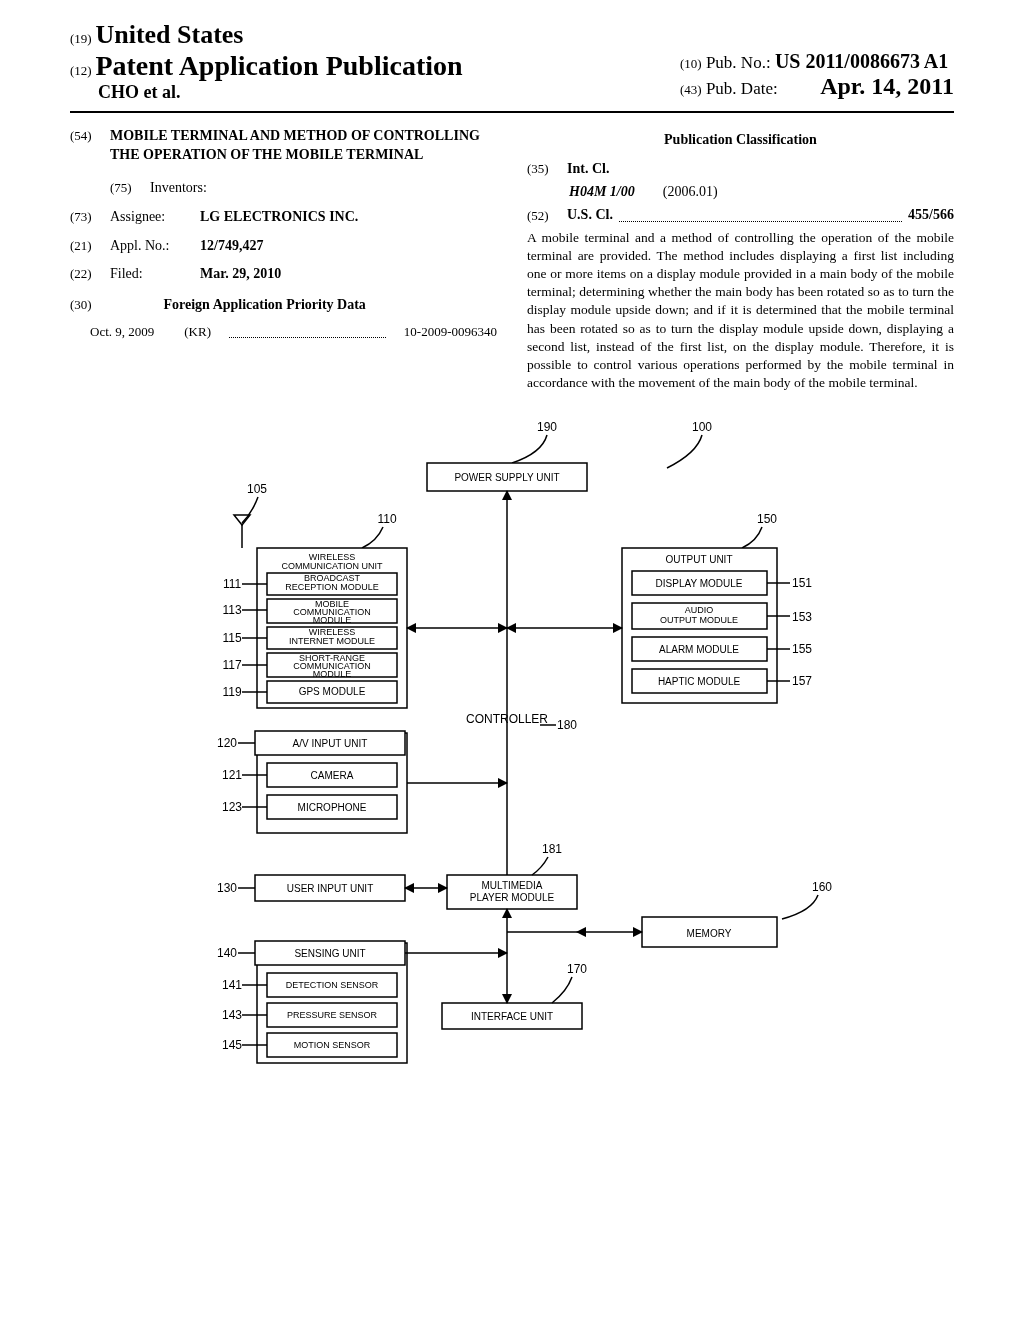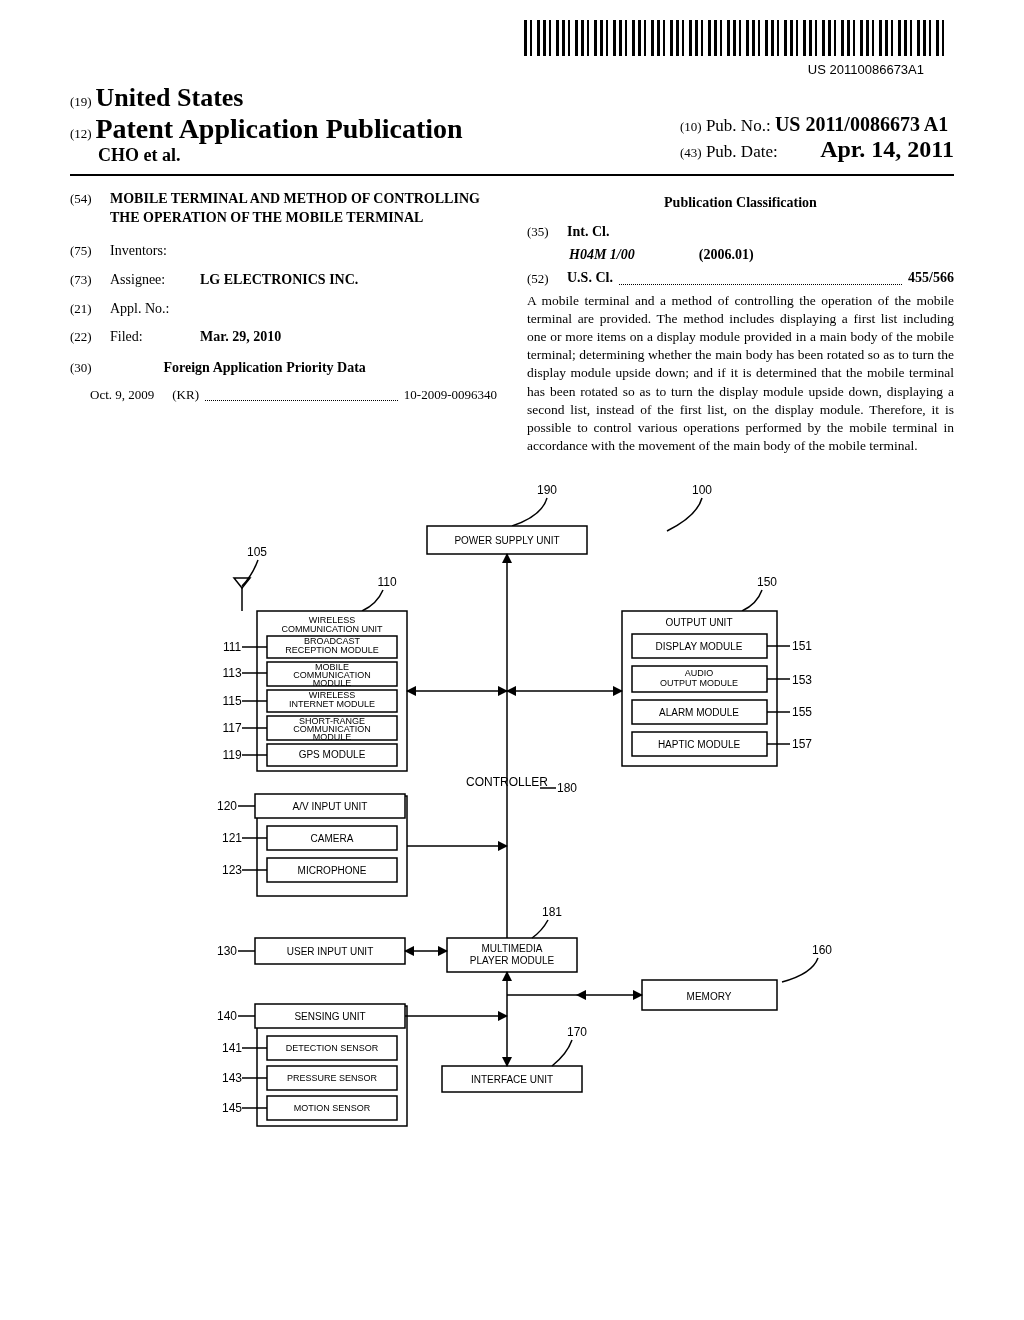--- a/index.html
+++ b/index.html
@@ -71,24 +71,20 @@
   .abstract-txt { text-align: justify; font-size: 13.5px; line-height: 1.35; }
 
   svg { display: block; margin: 20px auto 0; }
   svg text { font-family: Arial, Helvetica, sans-serif; }
 </style>
 </head>
 <body>
 
 <div class="page">
 
-  <div class="barcode-area">
-    <div class="barcode"></div>
-    <div class="barcode-label">US 20110086673A1</div>
-  </div>
 
   <div class="header-block">
     <div class="country-line">
       <span class="code">(19)</span>
       <span class="country-name">United States</span>
     </div>
     <div class="header-row">
       <div>
         <div class="pub-line">
           <span class="code">(12)</span>
@@ -111,60 +107,61 @@
       </div>
     </div>
   </div>
 
   <div class="two-col">
     <div class="col">
       <div class="field-row">
         <div class="field-code">(54)</div>
         <div class="field-val title-txt">MOBILE TERMINAL AND METHOD OF CONTROLLING THE OPERATION OF THE MOBILE TERMINAL</div>
       </div>
-      <div class="field-row" style="margin-top:14px;">
+      <div class="field-row" style="margin-top:14px;margin-left:40px;">
         <div class="field-code">(75)</div>
         <div class="field-label">Inventors:</div>
       </div>
       <div class="field-row">
         <div class="field-code">(73)</div>
         <div class="field-label">Assignee:</div>
         <div class="field-val" style="font-weight:bold;">LG ELECTRONICS INC.</div>
       </div>
       <div class="field-row">
         <div class="field-code">(21)</div>
         <div class="field-label">Appl. No.:</div>
+        <div class="field-val" style="font-weight:bold;">12/749,427</div>
       </div>
       <div class="field-row">
         <div class="field-code">(22)</div>
         <div class="field-label">Filed:</div>
         <div class="field-val" style="font-weight:bold;">Mar. 29, 2010</div>
       </div>
       <div style="margin-top:12px;">
         <span class="field-code" style="display:inline-block;">(30)</span>
         <span style="font-weight:bold; margin-left:50px;">Foreign Application Priority Data</span>
       </div>
-      <div style="display:flex; margin-top:8px; font-size:13px; align-items:flex-end;">
+      <div style="display:flex; margin-top:8px; font-size:13px; align-items:flex-end;gap:12px;">
         <span style="margin-left:20px;">Oct. 9, 2009</span>
         <span style="margin-left:18px;">(KR)</span>
         <span class="dotted"></span>
         <span>10-2009-0096340</span>
       </div>
     </div>
 
     <div class="col">
       <div class="section-hdr">Publication Classification</div>
       <div class="classif-row">
         <span class="field-code">(35)</span>
         <span style="flex:0 0 60px; font-weight:bold;">Int. Cl.</span>
         <span style="flex:1;"></span>
       </div>
       <div class="classif-row" style="padding-left:42px;">
         <span style="font-weight:bold; font-style:italic;">H04M 1/00</span>
-        <span style="margin-left:64px;font-weight:bold;">(2006.01)</span>
+        <span style="margin-left:28px;">(2006.01)</span>
         <span style="flex:1;"></span>
       </div>
       <div class="classif-row" style="align-items:flex-end;">
         <span class="field-code">(52)</span>
         <span style="font-weight:bold;">U.S. Cl.</span>
         <span class="dotted"></span>
         <span style="font-weight:bold;">455/566</span>
       </div>
       <div class="abstract-txt">A mobile terminal and a method of controlling the operation of the mobile terminal are provided. The method includes displaying a first list including one or more items on a display module provided in a main body of the mobile terminal; determining whether the main body has been rotated so as to turn the display module upside down; and if it is determined that the mobile terminal has been rotated so as to turn the display module upside down, displaying a second list, instead of the first list, on the display module. Therefore, it is possible to control various operations performed by the mobile terminal in accordance with the movement of the main body of the mobile terminal.</div>
     </div>

